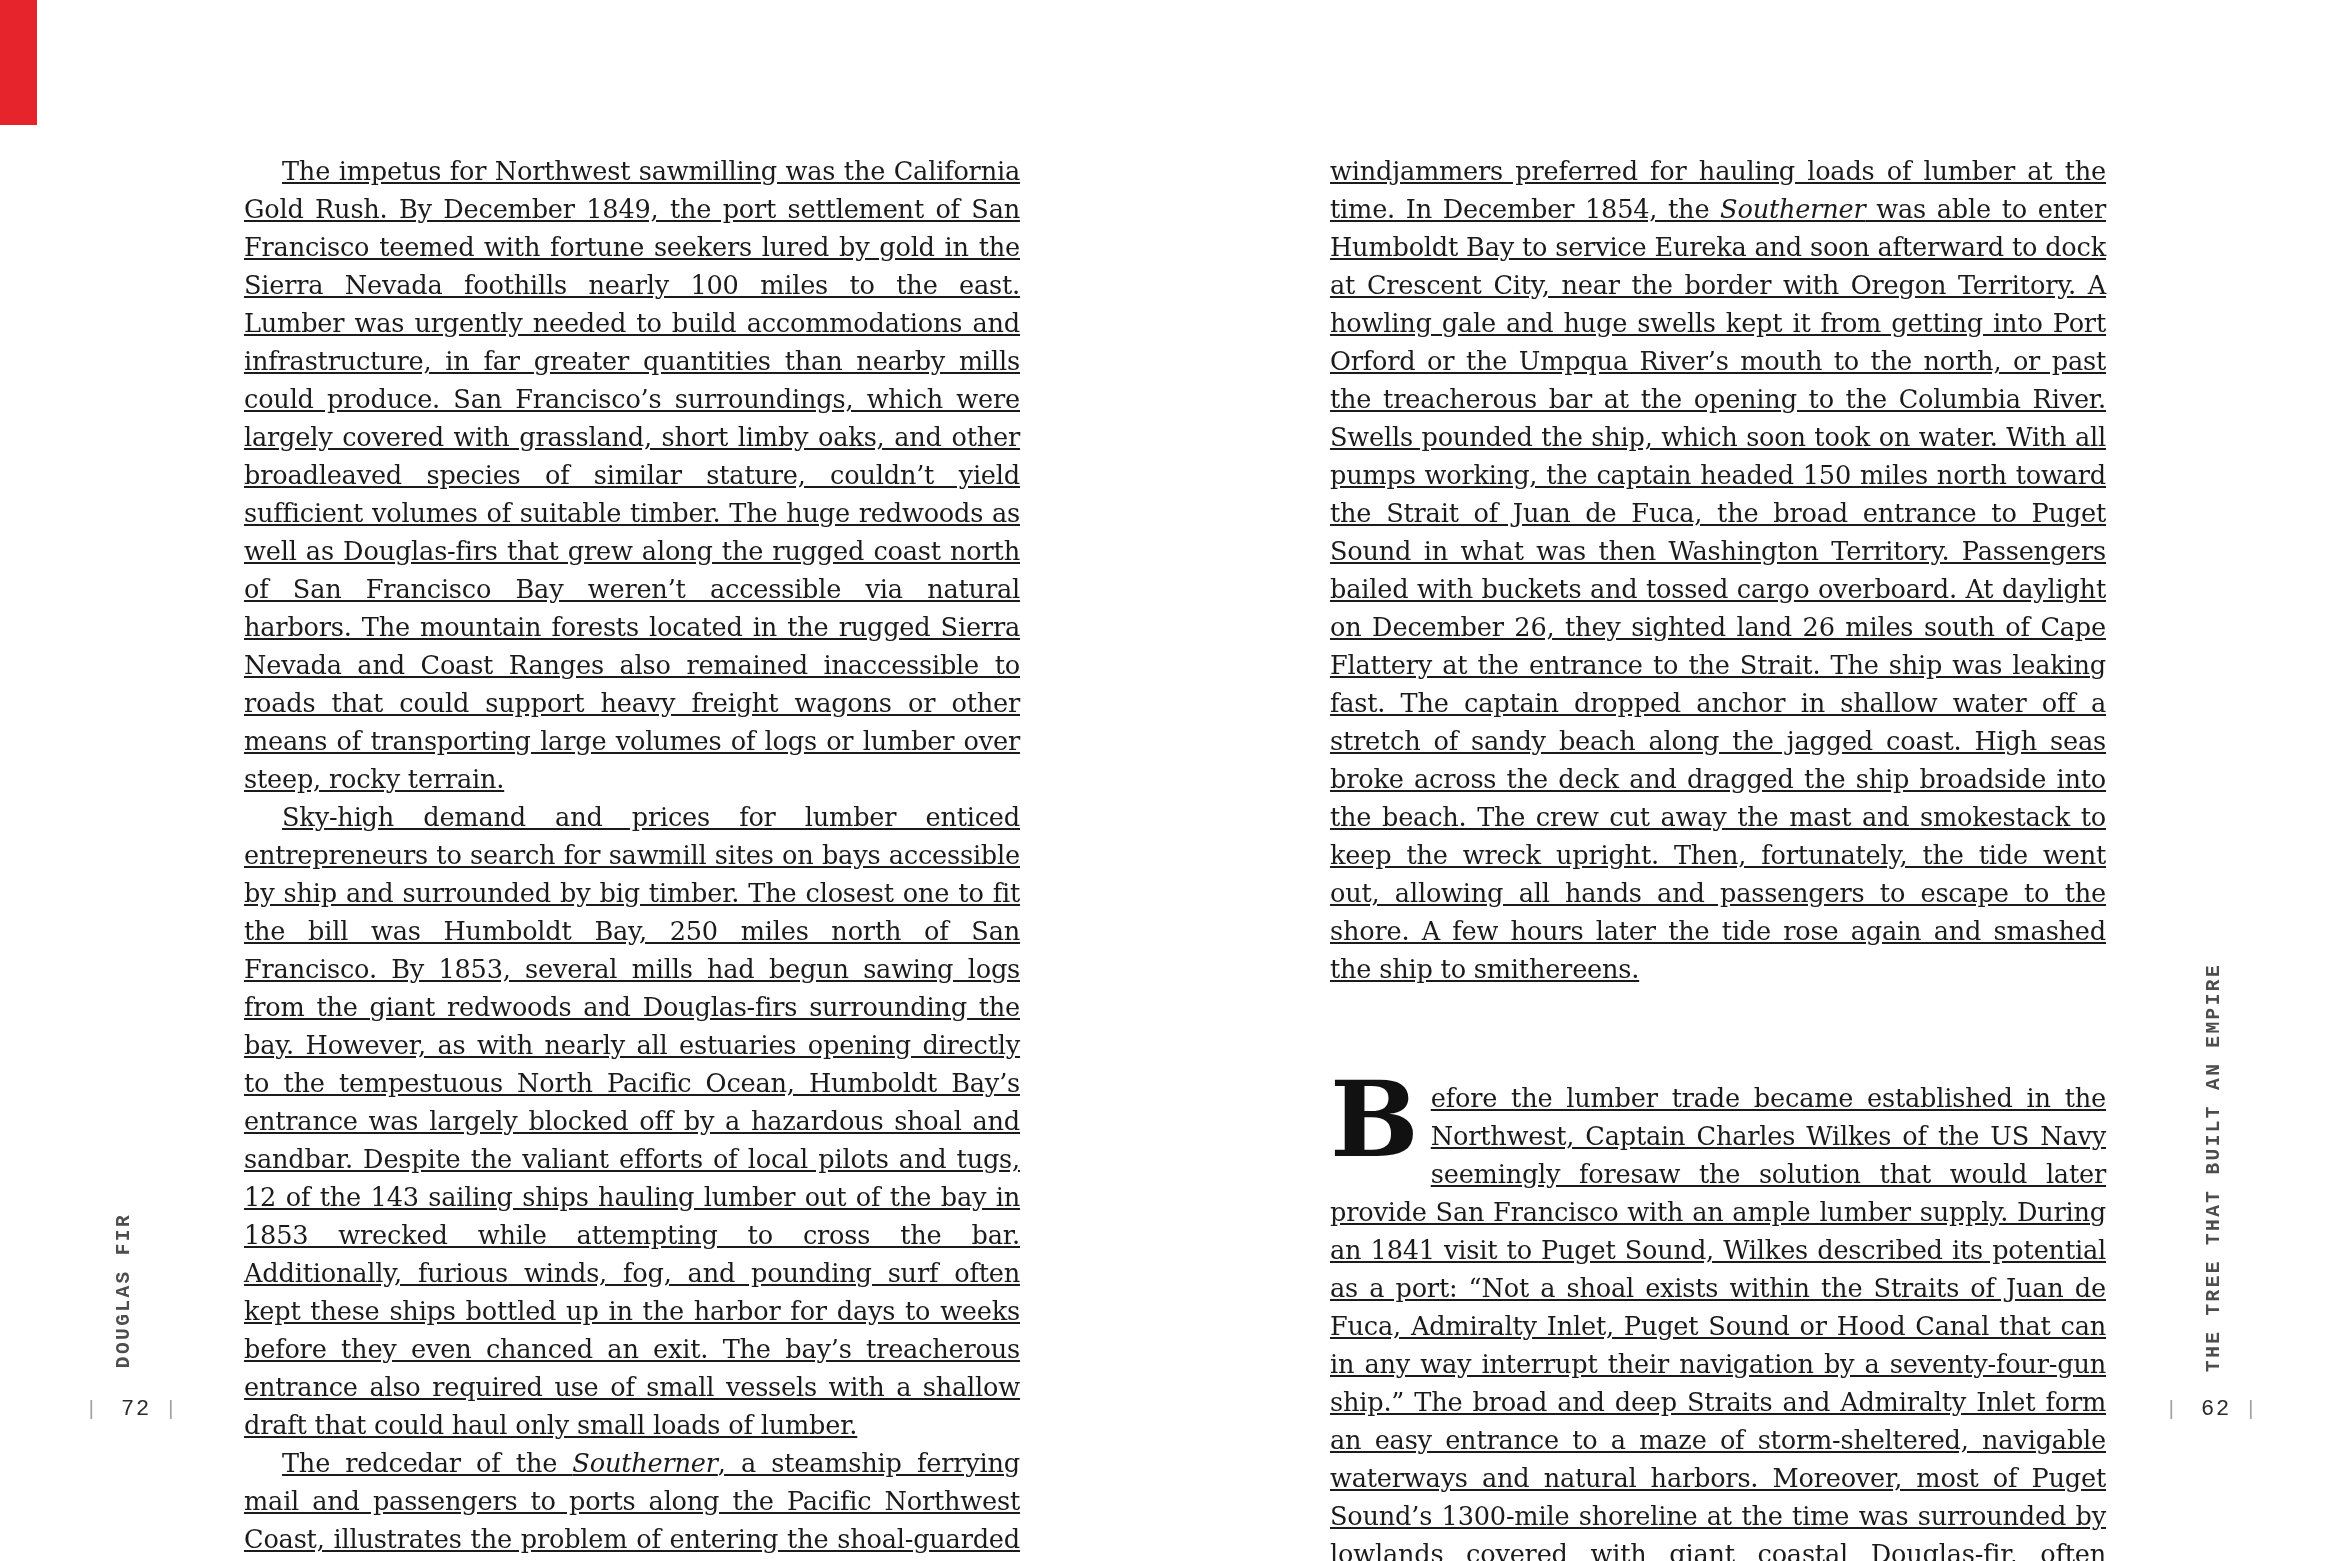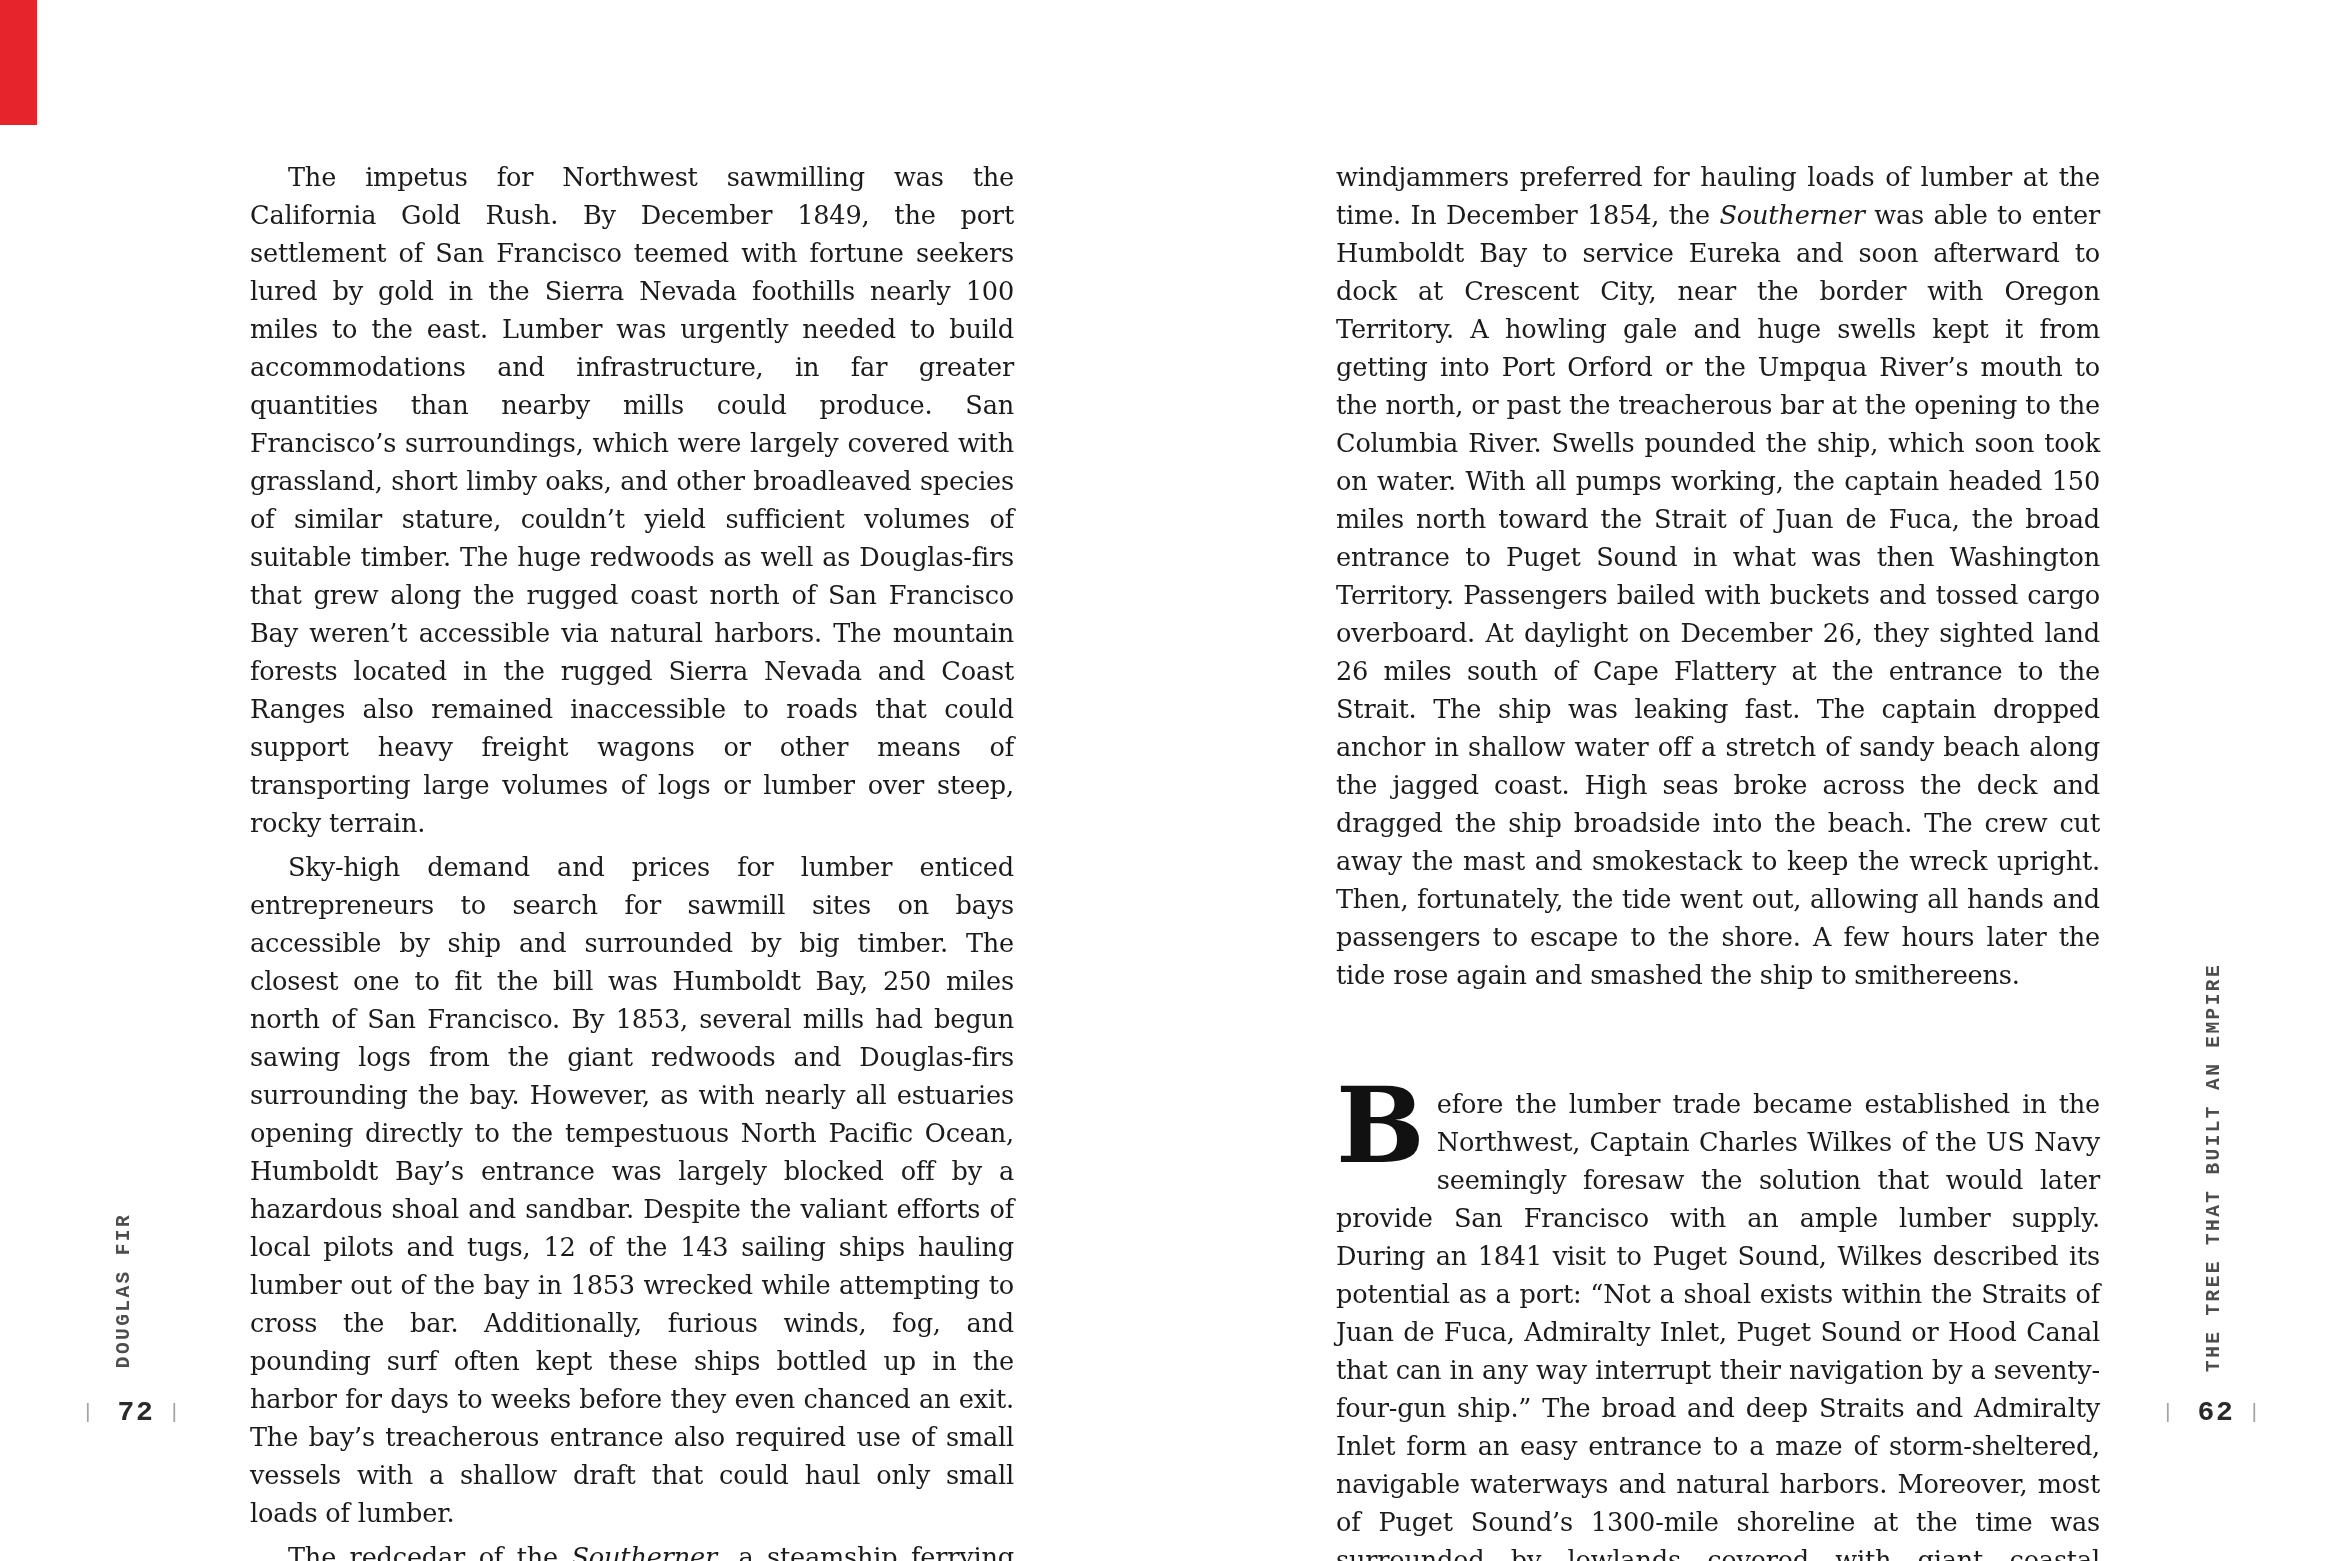--- a/index.html
+++ b/index.html
@@ -28,21 +28,21 @@
     width: 776px;
     font-size: 25.6px;
     line-height: 38px;
     text-align: justify;
     letter-spacing: -0.2px;
     hyphens: auto;
   }
   .col-left  { left: 244px; }
   .col-right { left: 1330px; }
 
-  .column p { margin: 6px; text-indent: 38px; }
+  .column p { margin: 0; text-indent: 38px; text-decoration: underline; }
   .column p.no-indent { text-indent: 0; }
   .column p.section-start { margin-top: 91px; text-indent: 0; }
 
   .it { font-style: italic; }
 
   .dropcap {
     float: left;
     font-weight: 700;
     font-size: 105px;
     line-height: 73px;
@@ -79,22 +79,22 @@
   }
   .footer-left  { left: 79px; }
   .footer-right { left: 2159px; }
   .footer .bar {
     color: #a3a3a3;
     font-size: 21px;
     font-weight: 400;
   }
   .footer .num {
     color: #2a2a2a;
-    font-size: 28px;
-    font-weight: 700;
+    font-size: 22px;
+    font-weight: 400;
     letter-spacing: 1.8px;
     margin-left: 10px;
   }
 </style>
 </head>
 <body>
 
 <div class="red-tab" style="background: rgb(229, 36, 43);"></div>
 
 <div class="column col-left">

